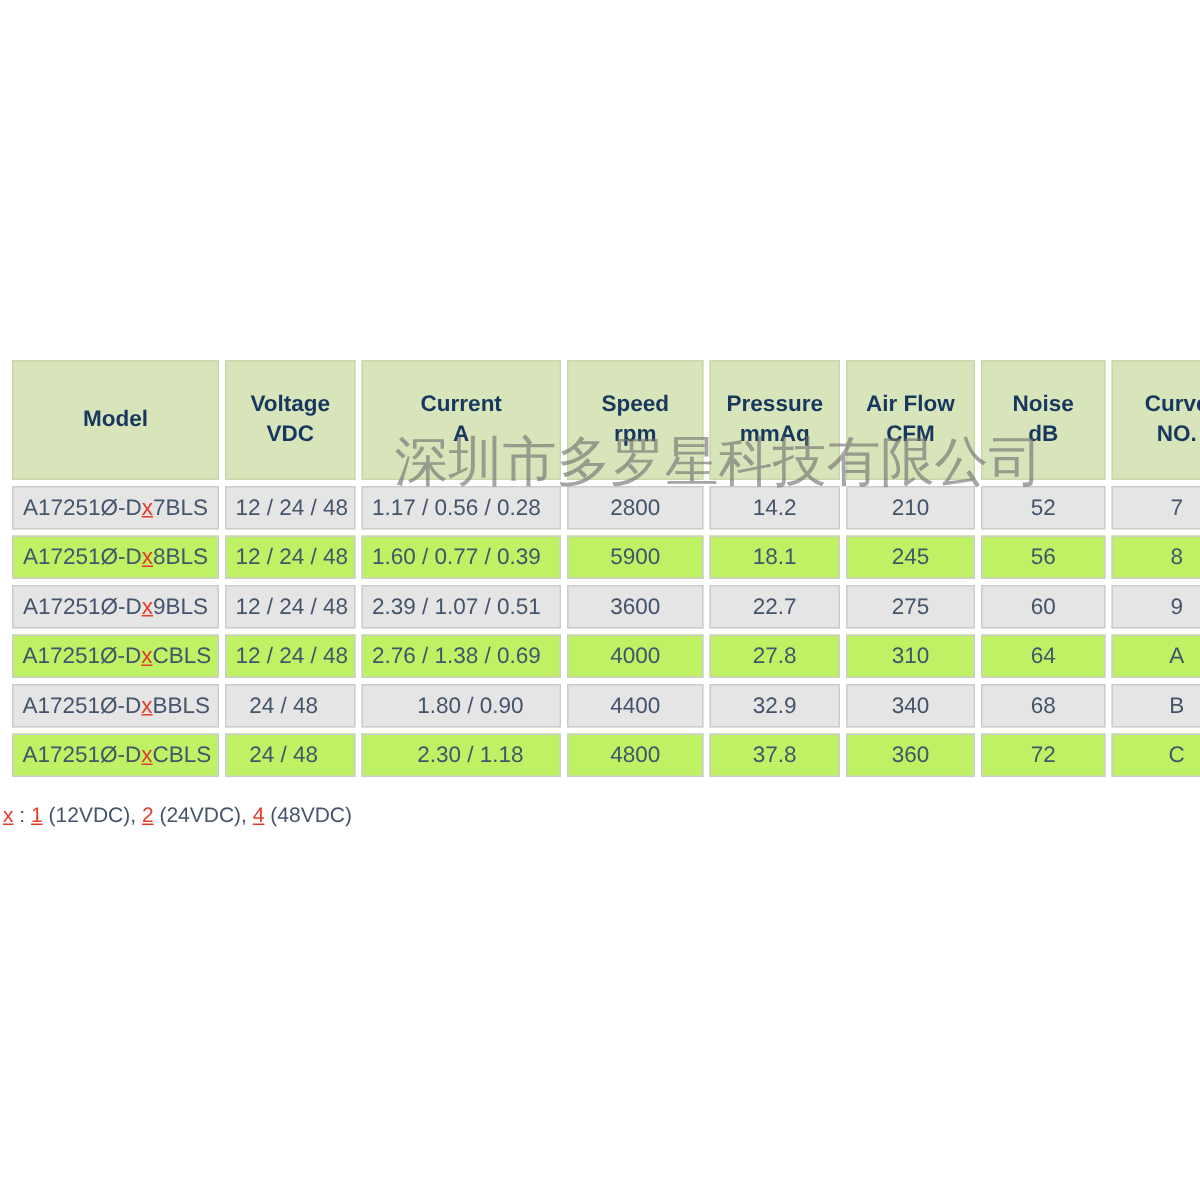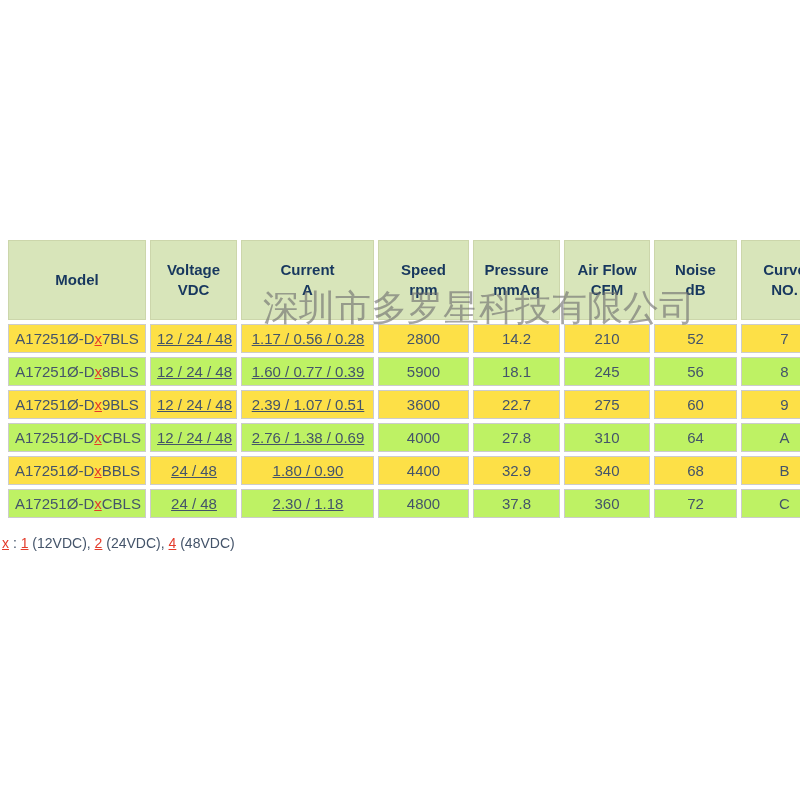--- a/index.html
+++ b/index.html
@@ -47,24 +47,24 @@
   th .hline:empty { display: none; }
   td {
     border: 1px solid #cccccc;
     height: 29px;
     background: #bef264;
     color: #44546a;
     font-size: 15px;
     text-align: center;
     padding: 0 6px;
   }
-  tr.alt td { background: #fde047; margin-top: 20px; }
+  tr.alt td { background: #e5e5e5; margin-top: 20px; }
   td.col-voltage, td.col-current {
-    padding-right: 5px;
-    text-decoration: underline;
+    text-align: right;
+    padding-right: 24px;
   }
   .red-x {
     color: #e43b2b;
     text-decoration: underline;
   }
   
   .watermark {
     position: absolute;
     left: 238px;
     top: 291px;

